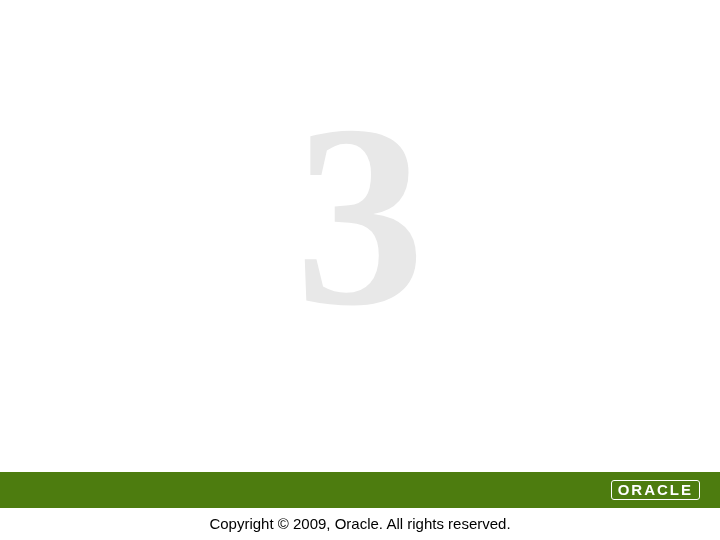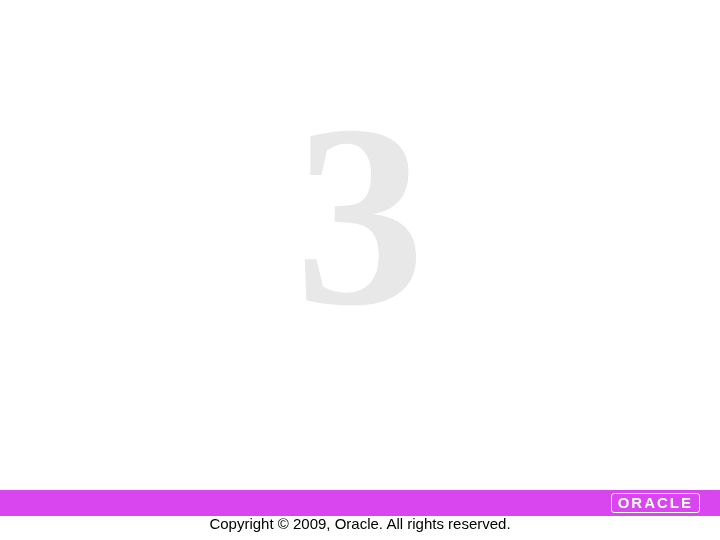--- a/index.html
+++ b/index.html
@@ -39,25 +39,25 @@
       z-index: 2;
       font-size: 25px;
       font-weight: bold;
       text-align: center;
       color: #000000;
       line-height: 1.35;
       margin-top: -60px;
     }
     .footer-bar {
       position: absolute;
-      bottom: 24px;
+      bottom: 32px;
       left: 0;
       width: 100%;
-      height: 26px;
-      background: #d946ef;
+      height: 36px;
+      background: #4d7c0f;
       display: flex;
       align-items: center;
       justify-content: flex-end;
       padding-right: 20px;
     }
     .oracle-logo {
       color: #ffffff;
       font-size: 15px;
       font-weight: bold;
       letter-spacing: 2px;

